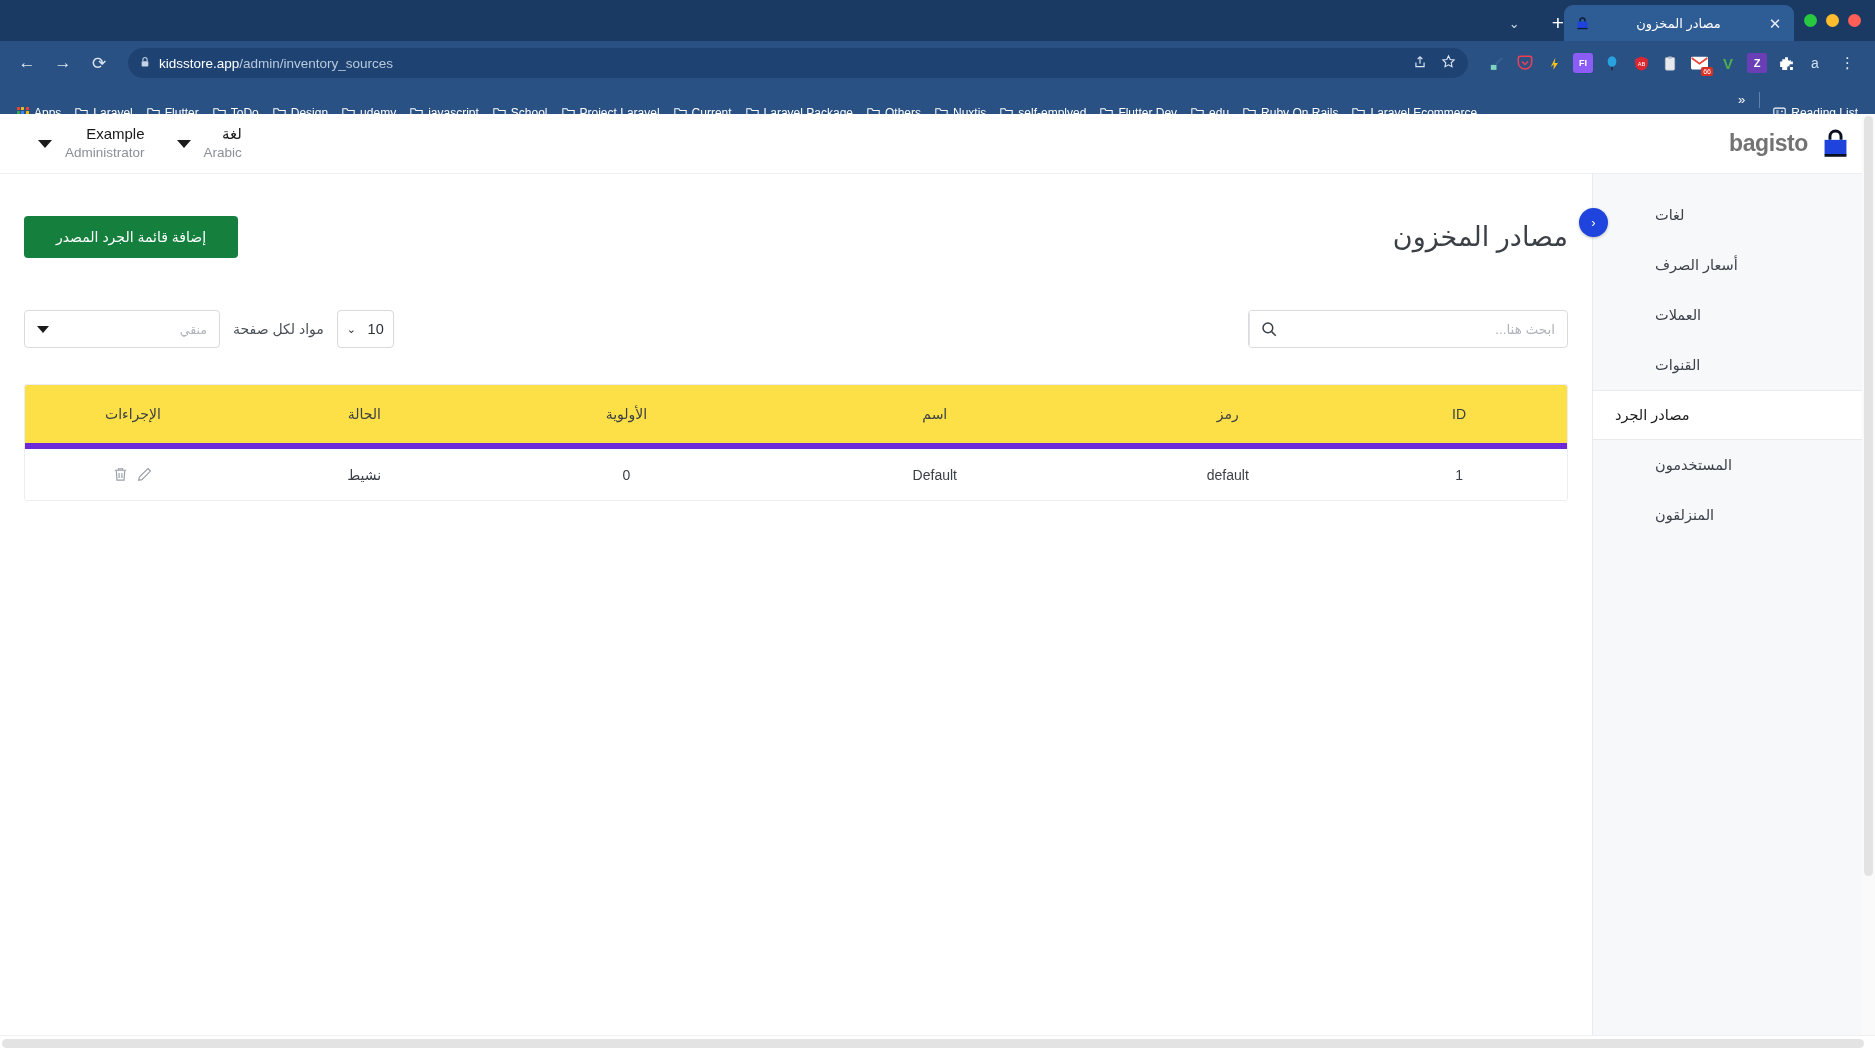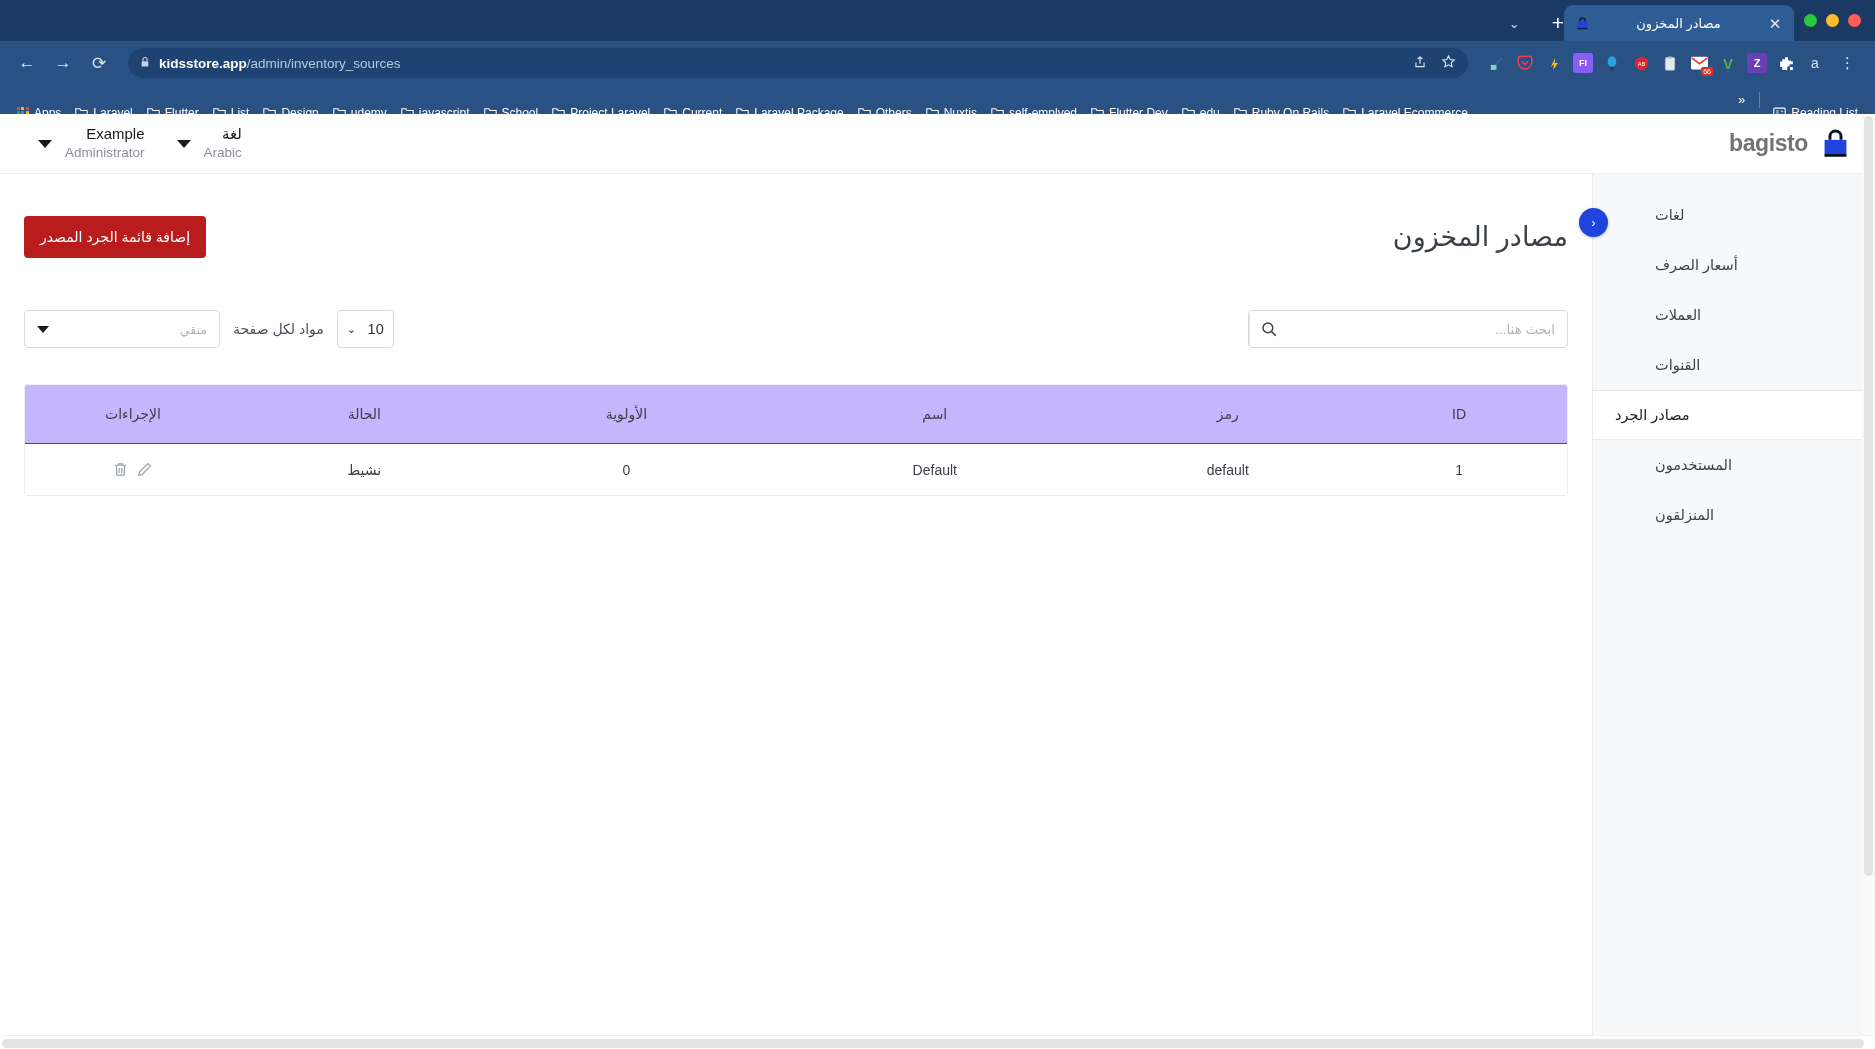--- a/index.html
+++ b/index.html
@@ -95,21 +95,21 @@
     display: flex;
     align-items: center;
     padding: 0 12px;
     gap: 9px;
     margin: 0 8px;
     max-width: 1340px;
     cursor: text;
   }
   .lock-ico { font-size: 11px; color: #c3d2e4; }
   .url { font-size: 13.5px; color: #b9c9dd; white-space: nowrap; direction: ltr; }
-  .url b { color: #ffffff; font-weight: 700; }
+  .url b { color: #ffffff; font-weight: 400; }
   .omni-right { margin-left: auto; display: flex; gap: 14px; align-items: center; }
   .omni-right .ic { color: #dbe6f3; font-size: 14px; cursor: pointer; }
 
   .ext-strip { display: flex; align-items: center; gap: 9px; padding-left: 4px; }
   .ext {
     width: 20px; height: 20px;
     display: flex; align-items: center; justify-content: center;
     font-size: 12px; border-radius: 3px; cursor: pointer;
     position: relative; flex: 0 0 auto;
   }
@@ -235,22 +235,22 @@
     padding: 42px 24px 0 24px;
     background: #ffffff;
     overflow: hidden;
   }
   .content-head {
     display: flex; align-items: center; justify-content: space-between;
     margin-bottom: 52px;
   }
   .page-title { font-size: 27px; color: #3b3f46; font-weight: 400; }
   .btn-primary {
-    background: #b91c1c; color: #ffffff;
-    font-size: 14px; padding: 13px 16px;
+    background: #15803d; color: #ffffff;
+    font-size: 14px; padding: 13px 32px;
     border: none; border-radius: 4px; cursor: pointer;
     font-family: inherit;
   }
 
   .toolbar-row {
     display: flex; align-items: center; justify-content: space-between;
     margin-bottom: 36px;
   }
   .search-wrap {
     width: 320px; height: 38px;
@@ -298,24 +298,24 @@
   .filter-caret {
     width: 0; height: 0;
     border-left: 6px solid transparent;
     border-right: 6px solid transparent;
     border-top: 7px solid #1a1a1a;
   }
 
   .table-card { border: 1px solid #ebedf0; border-radius: 3px; overflow: hidden; }
   table { width: 100%; border-collapse: collapse; direction: rtl; }
   thead th {
-    background: #c4b5fd;
+    background: #fde047;
     font-size: 14px; font-weight: 400; color: #3b3f46;
     padding: 21px 0; text-align: center;
-    border-bottom: 1px solid #6d28d9;
+    border-bottom: 6px solid #6d28d9;
   }
   tbody td {
     font-size: 14px; color: #3b3f46;
     padding: 17px 0; text-align: center;
     background: #ffffff;
   }
   .cell-actions { display: flex; align-items: center; justify-content: center; gap: 7px; }
   .act-ic { cursor: pointer; color: #9aa0a8; display: inline-flex; }
 
   .page-scrollbar {
@@ -478,21 +478,21 @@
     <div class="bm">
         <span class="bm-folder"><svg width="13" height="11" viewBox="0 0 16 13">
             <path d="M1 2h5l1.4 2H15v8H1z" fill="none" stroke="#ffffff" stroke-width="1.3"></path>
           </svg></span>
         <span>Flutter</span>
       </div>
     <div class="bm">
         <span class="bm-folder"><svg width="13" height="11" viewBox="0 0 16 13">
             <path d="M1 2h5l1.4 2H15v8H1z" fill="none" stroke="#ffffff" stroke-width="1.3"></path>
           </svg></span>
-        <span>List</span>
+        <span>ToDo</span>
       </div>
     <div class="bm">
         <span class="bm-folder"><svg width="13" height="11" viewBox="0 0 16 13">
             <path d="M1 2h5l1.4 2H15v8H1z" fill="none" stroke="#ffffff" stroke-width="1.3"></path>
           </svg></span>
         <span>Design</span>
       </div>
     <div class="bm">
         <span class="bm-folder"><svg width="13" height="11" viewBox="0 0 16 13">
             <path d="M1 2h5l1.4 2H15v8H1z" fill="none" stroke="#ffffff" stroke-width="1.3"></path>

